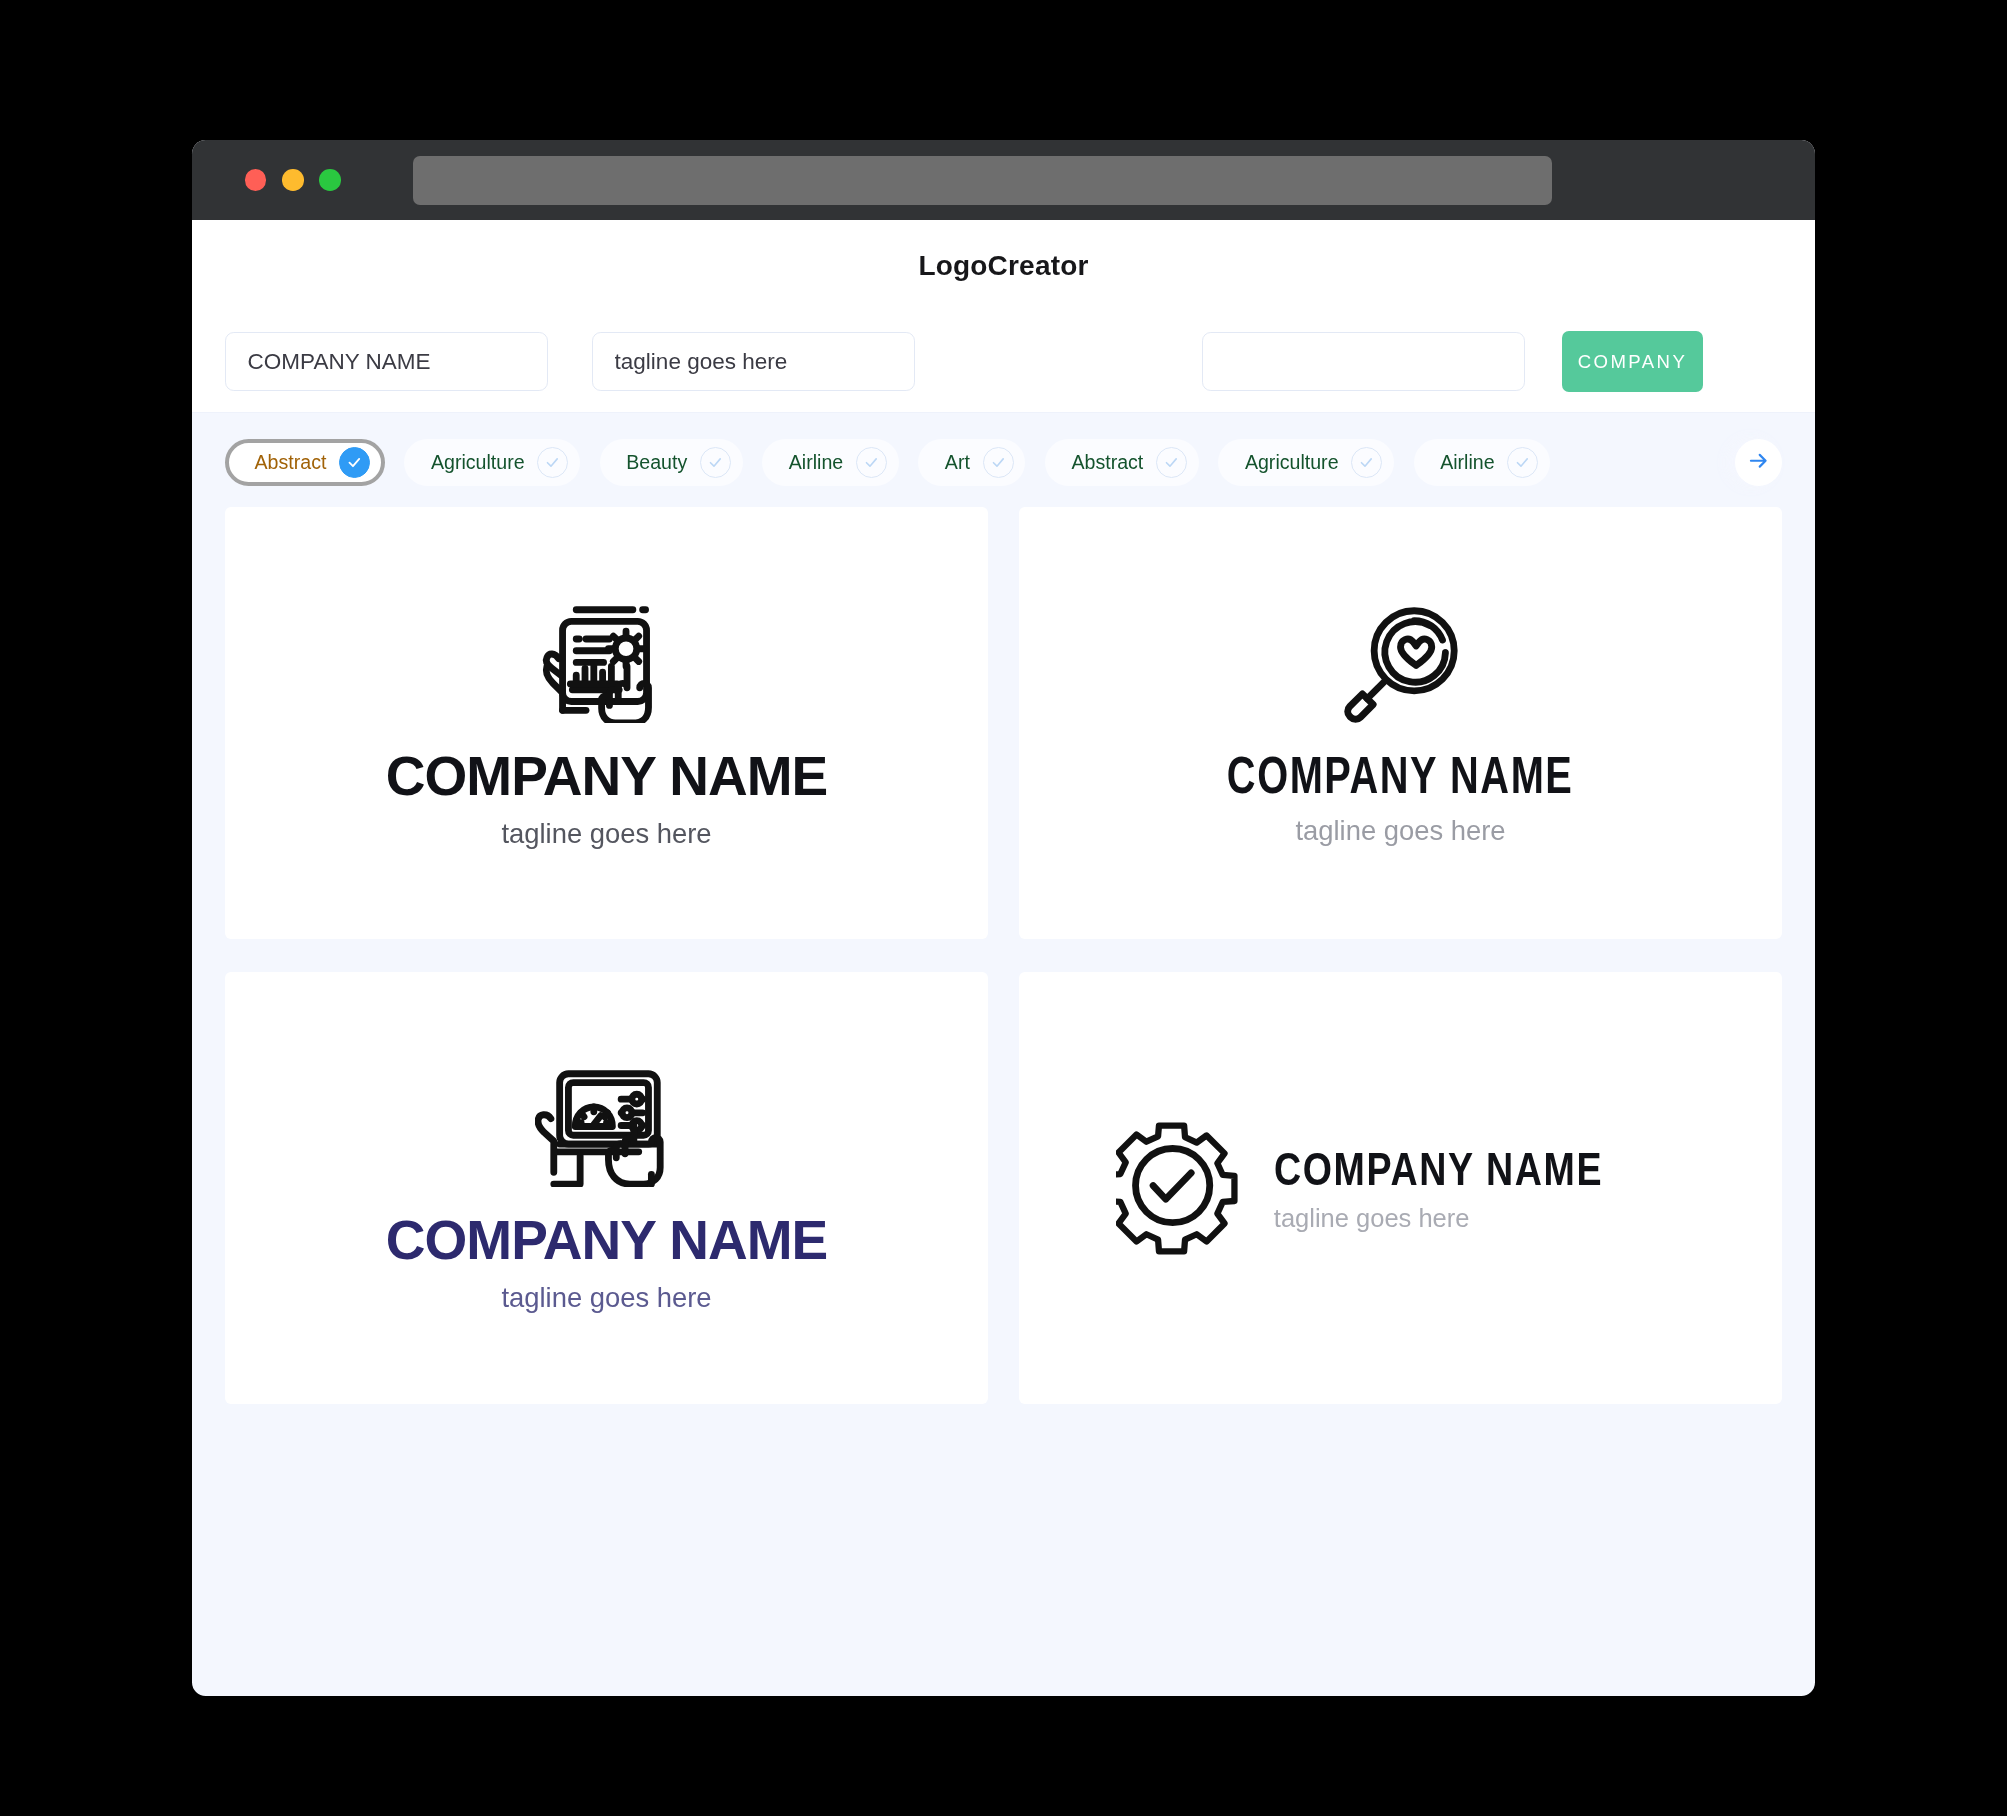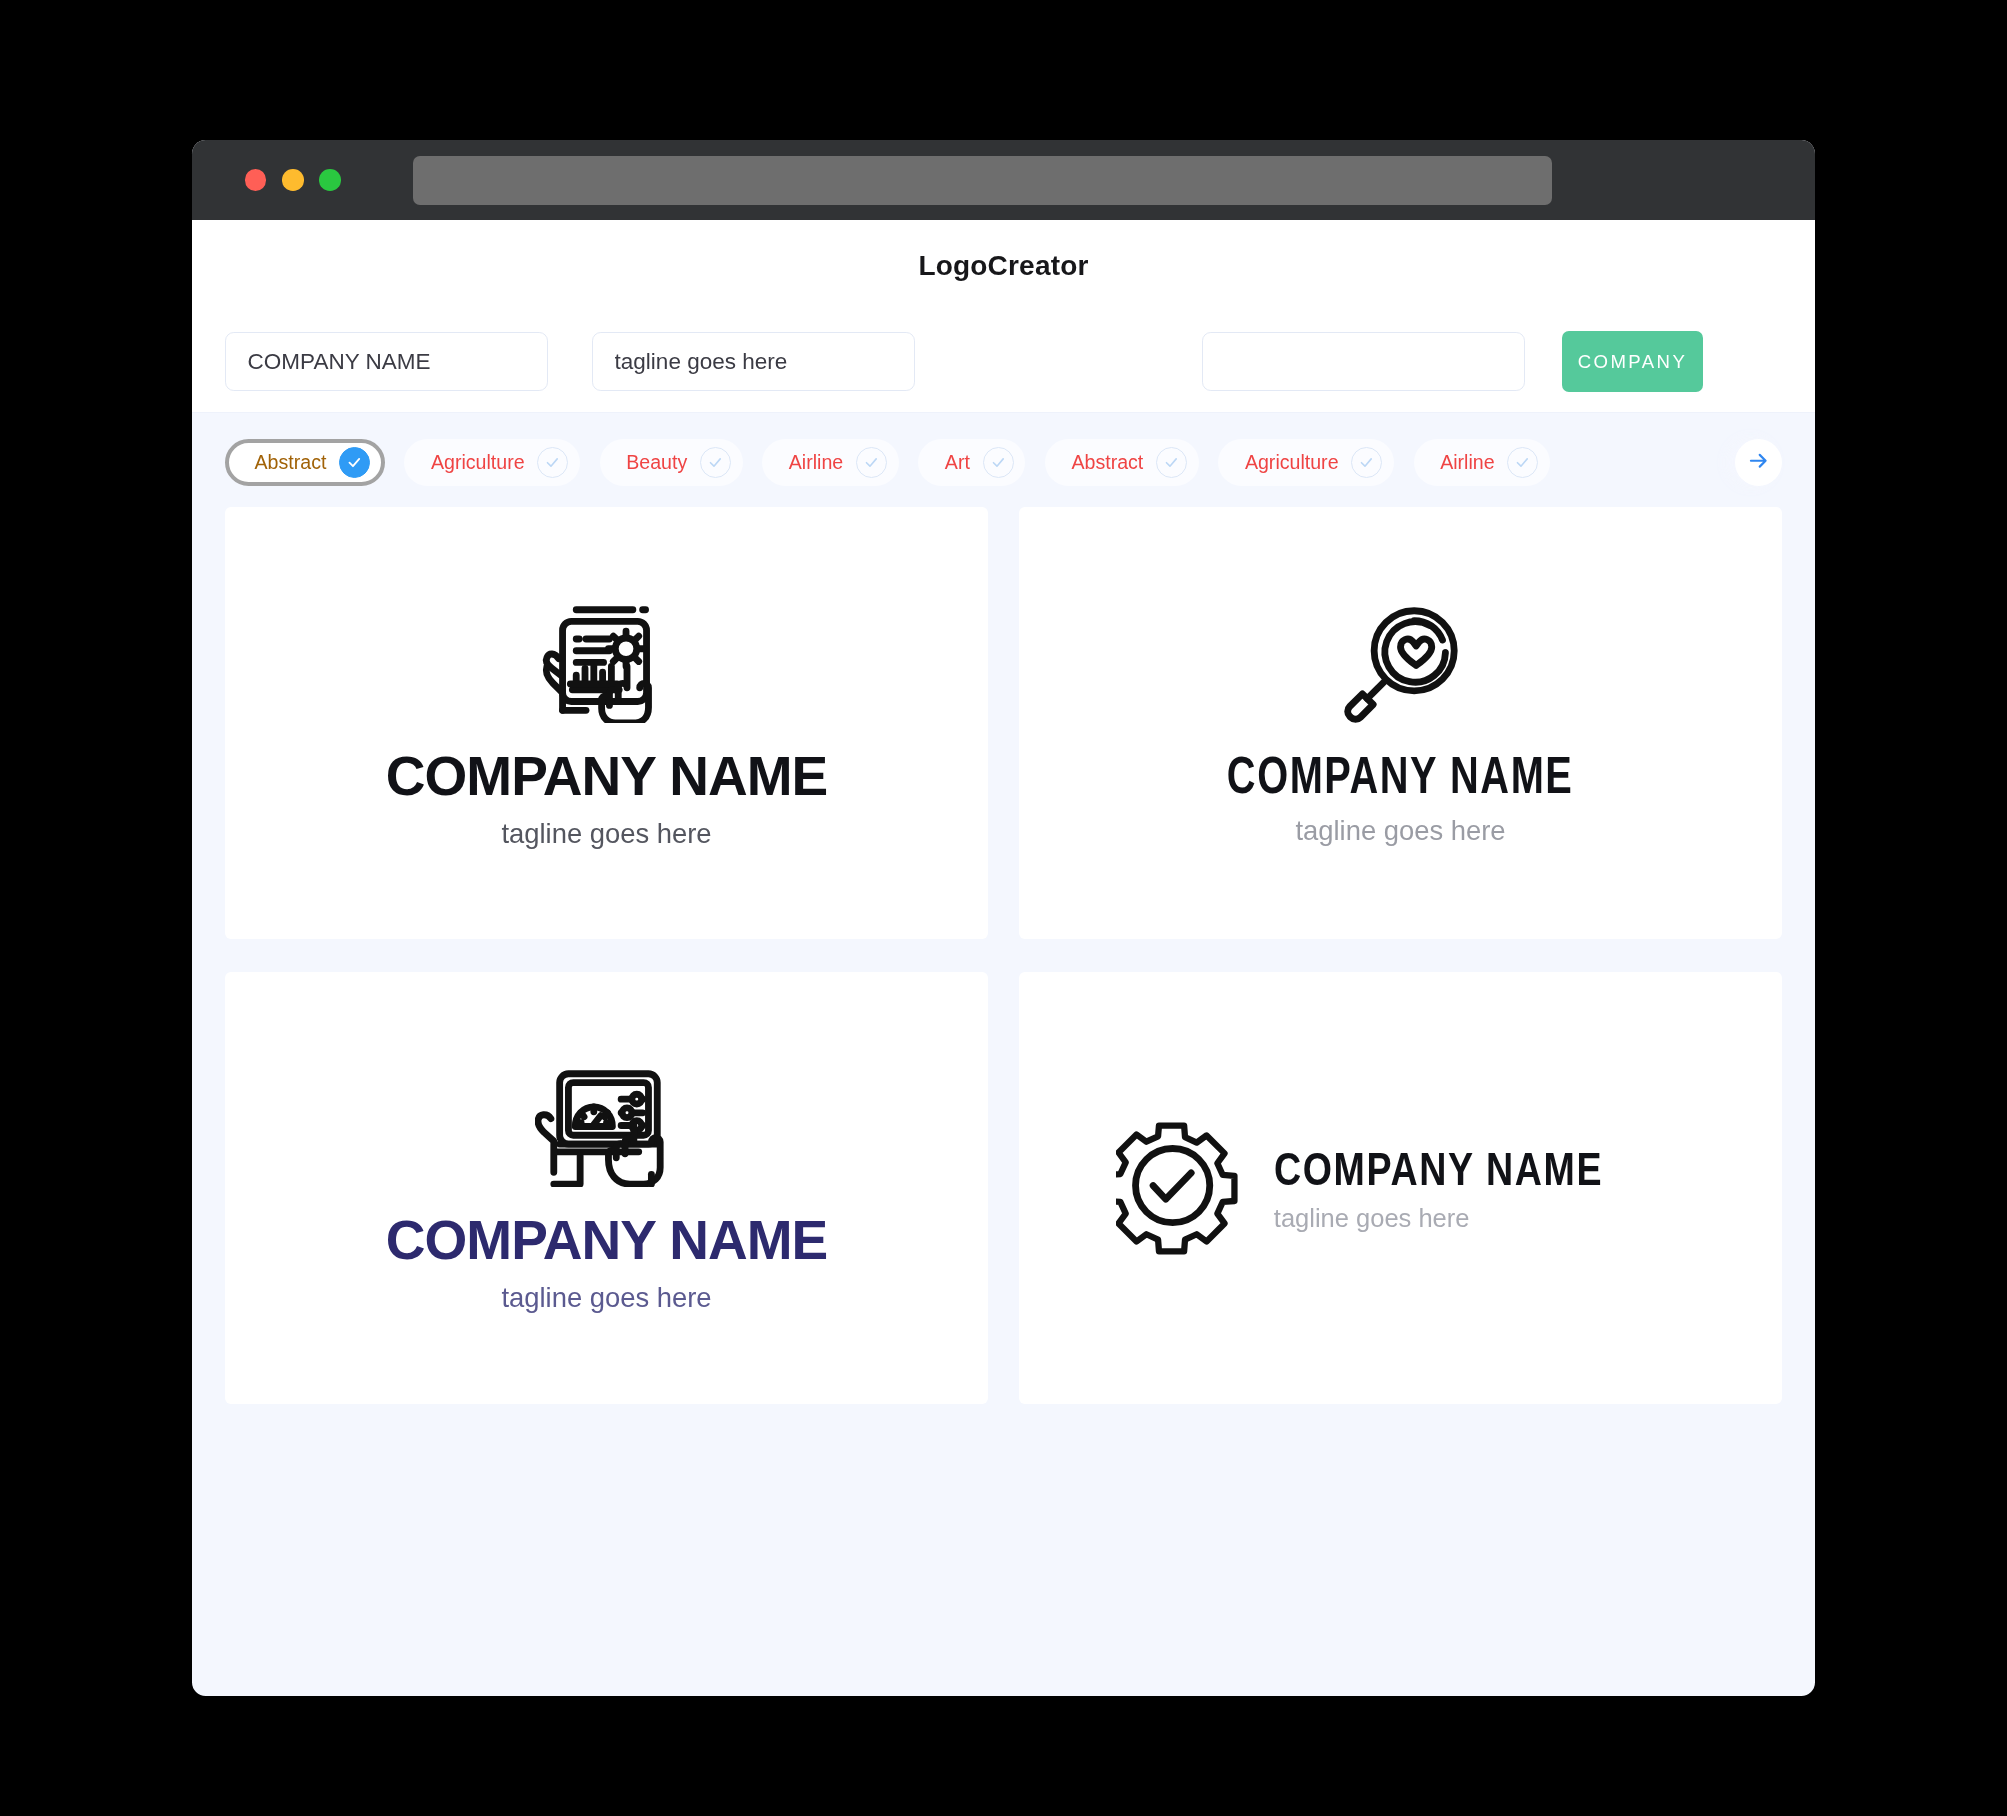--- a/index.html
+++ b/index.html
@@ -112,21 +112,21 @@
   .chip {
     display: inline-flex;
     align-items: center;
     gap: 12.7px;
     height: 47px;
     padding: 0 10.8px 0 25.5px;
     border-radius: 25.5px;
     background: #fbfcff;
     border: 1px solid transparent;
     font-size: 19.6px;
-    color: #ef4444;
+    color: #14532d;
     cursor: pointer;
     flex: none;
   }
   .chip.active {
     background: #ffffff;
     border: 4px solid #a3a3a3;
     color: #a16207;
     justify-content: center;
   }
   .chk {

